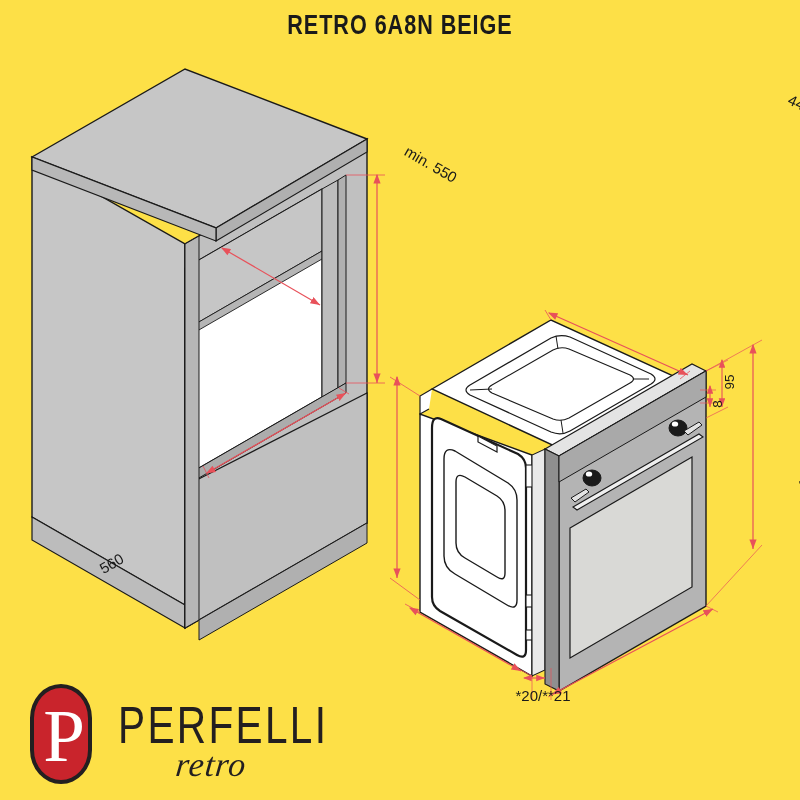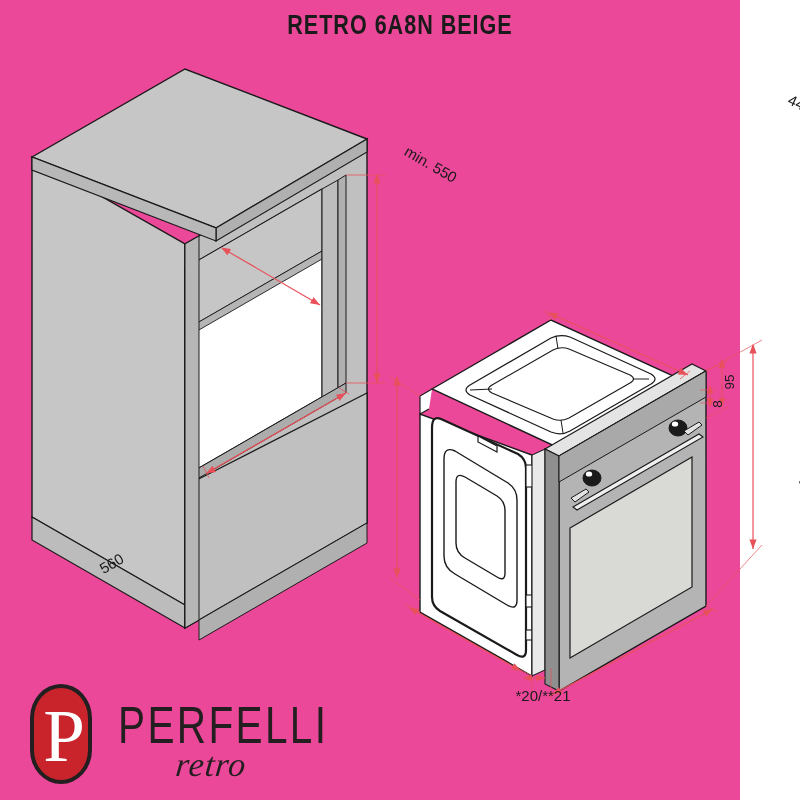--- a/index.html
+++ b/index.html
@@ -9,23 +9,23 @@
   }
   body {
     width: 800px;
     height: 800px;
     font-family: "Liberation Sans", sans-serif;
     overflow: hidden;
     position: relative;
   }
   #sheet {
     position: relative;
-    width: 740px;
+    width: 800px;
     height: 800px;
-    background: #ec4899;
+    background: #fde047;
   }
   .title {
     position: absolute;
     top: 10px;
     left: 0;
     width: 800px;
     text-align: center;
     font-family: "Liberation Sans", sans-serif;
     font-size: 27px;
     font-weight: bold;

